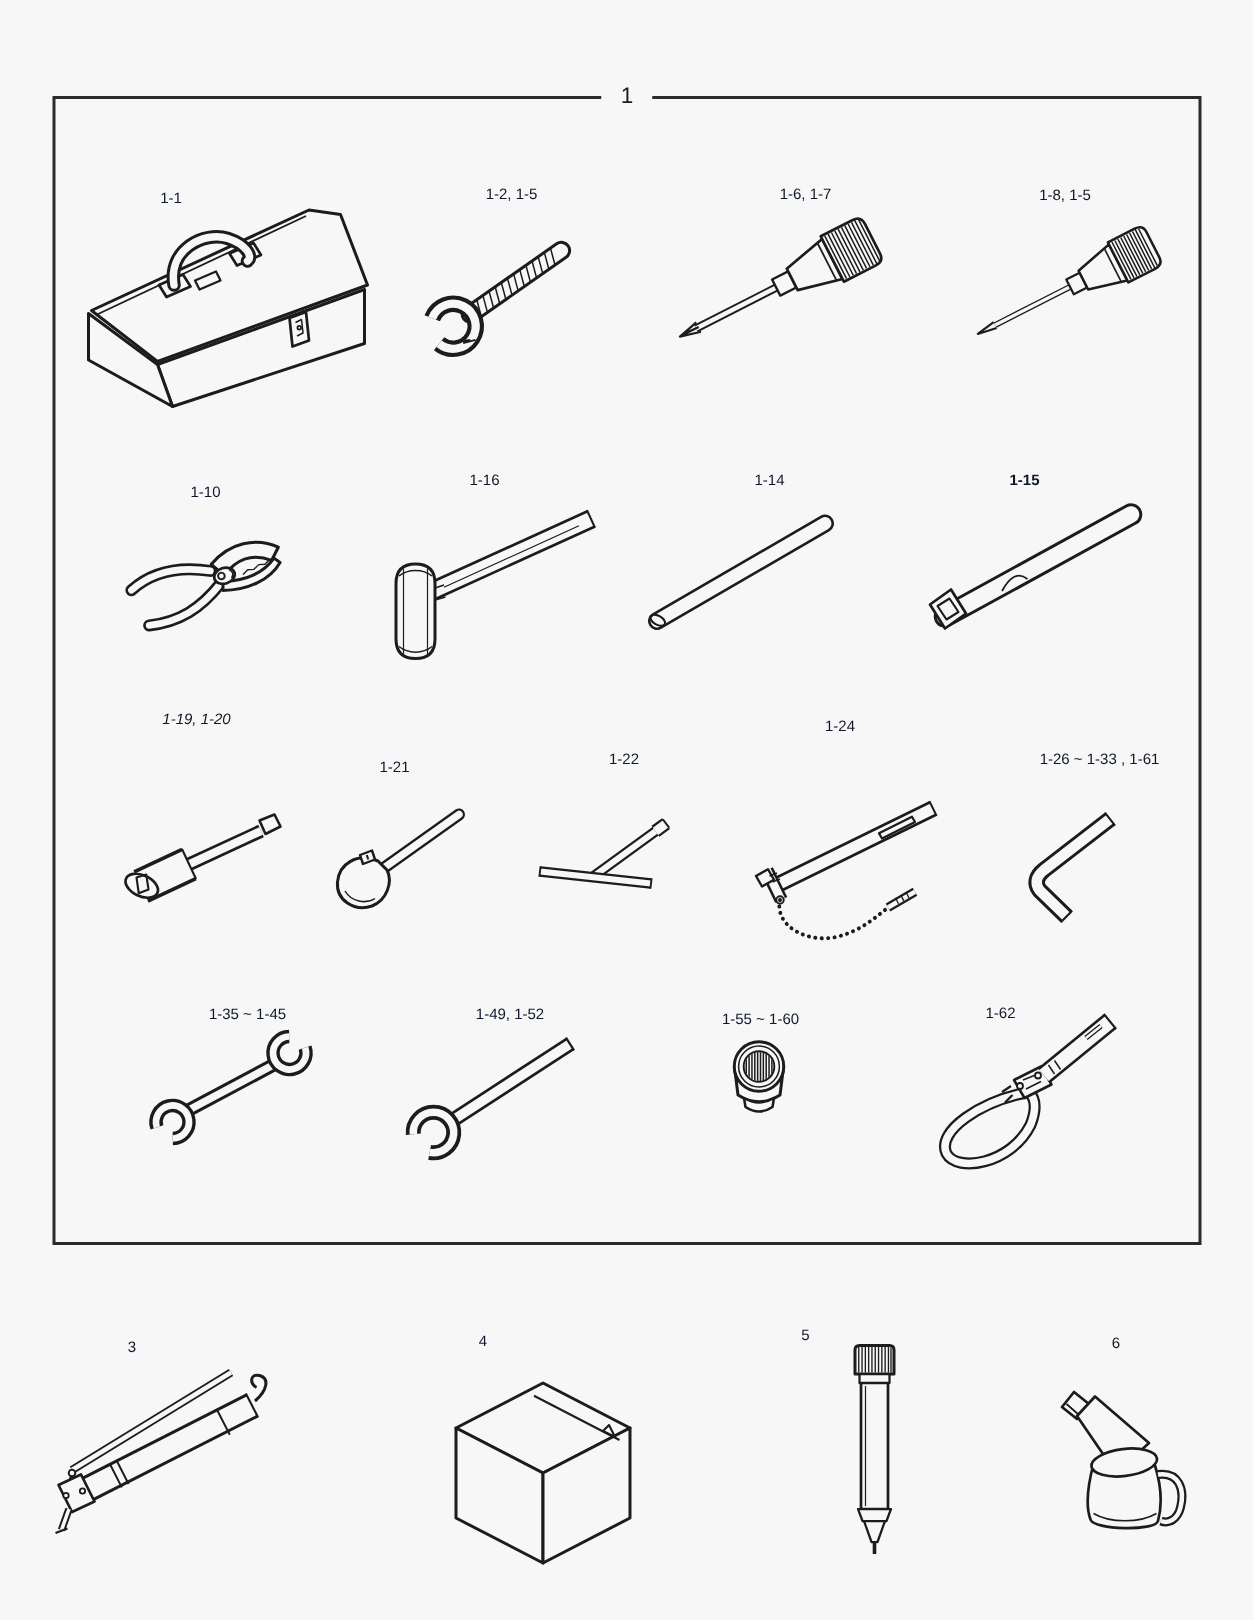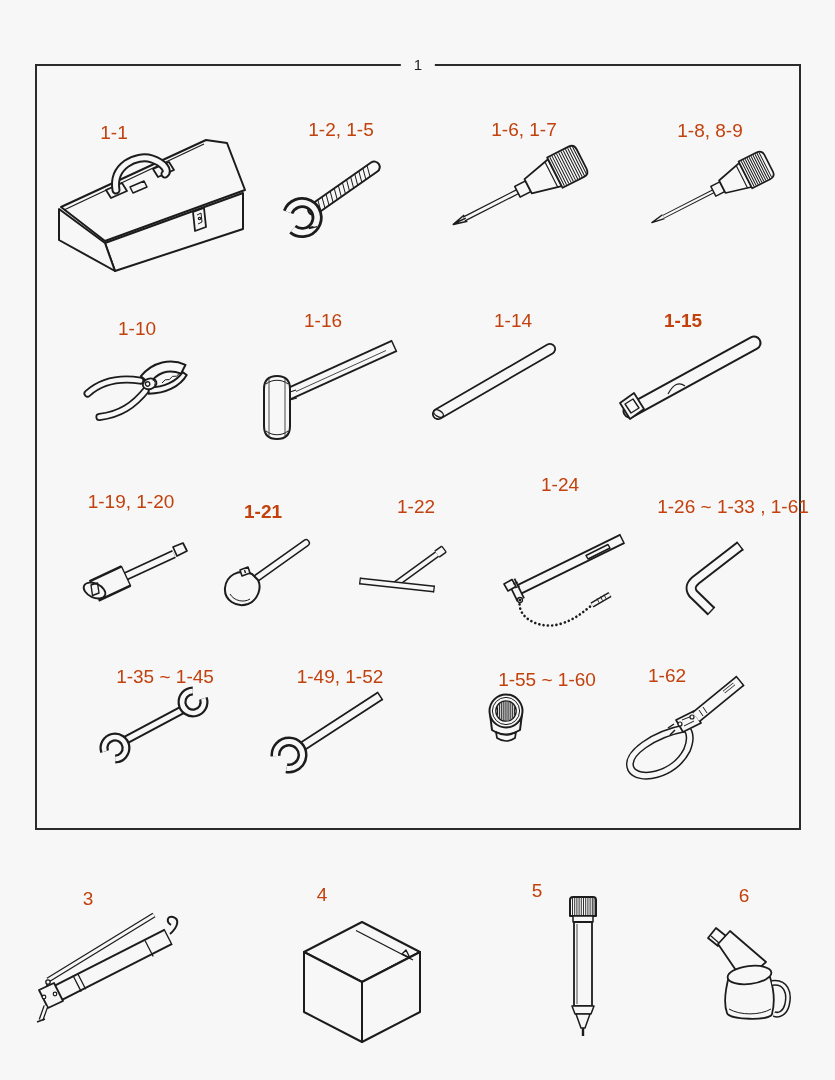--- a/index.html
+++ b/index.html
@@ -13,50 +13,50 @@
     position:absolute;left:35px;top:64px;width:766px;height:766px;
     border:2px solid #2b2b2b;box-sizing:border-box;
   }
   .box-tag{
     position:absolute;transform:translate(-50%,-50%);
     background:#f7f7f7;padding:0 13px;
     font-size:15px;color:#1d1d1d;z-index:5;white-space:nowrap;
   }
   .item-label{
     position:absolute;transform:translate(-50%,-50%);
-    font-size:19px;color:#c2410c;white-space:nowrap;z-index:4;
+    font-size:10px;color:#0f172a;white-space:nowrap;z-index:4;
   }
   .tool{position:absolute;z-index:2;}
   svg{overflow:visible;display:block;}
   .o{stroke:#1c1c1c;fill:none;stroke-linejoin:round;}
   .i{stroke:#f7f7f7;fill:none;stroke-linejoin:round;}
   .f{fill:#f7f7f7;stroke:#1c1c1c;stroke-linejoin:round;}
 </style>
 </head>
 <body>
 
 <div id="kit-box"></div>
 <div class="box-tag" style="left:418px;top:64px;">1</div>
 
 <div class="item-label" style="left:114px;top:133px;">1-1</div>
 <div class="item-label" style="left:341px;top:130px;">1-2, 1-5</div>
-<div class="item-label" style="left:524px;top:130px;text-align:center;">1-6, 1-7</div>
-<div class="item-label" style="left:710px;top:131px;">1-8, 8-9</div>
+<div class="item-label" style="left:537px;top:130px;text-align:center;">1-6, 1-7</div>
+<div class="item-label" style="left:710px;top:131px;">1-8, 1-5</div>
 <div class="item-label" style="left:137px;top:329px;">1-10</div>
 <div class="item-label" style="left:323px;top:321px;">1-16</div>
 <div class="item-label" style="left:513px;top:321px;">1-14</div>
 <div class="item-label" style="left:683px;top:321px;font-weight:bold;">1-15</div>
-<div class="item-label" style="left:131px;top:502px;">1-19, 1-20</div>
-<div class="item-label" style="left:263px;top:512px;font-weight:bold;">1-21</div>
+<div class="item-label" style="left:131px;top:480px;font-style:italic;">1-19, 1-20</div>
+<div class="item-label" style="left:263px;top:512px;">1-21</div>
 <div class="item-label" style="left:416px;top:507px;">1-22</div>
 <div class="item-label" style="left:560px;top:485px;">1-24</div>
 <div class="item-label" style="left:733px;top:507px;">1-26 ~ 1-33 , 1-61</div>
 <div class="item-label" style="left:165px;top:677px;">1-35 ~ 1-45</div>
 <div class="item-label" style="left:340px;top:677px;">1-49, 1-52</div>
-<div class="item-label" style="left:507px;top:680px;margin-left:40px;">1-55 ~ 1-60</div>
+<div class="item-label" style="left:507px;top:680px;">1-55 ~ 1-60</div>
 <div class="item-label" style="left:667px;top:676px;">1-62</div>
 <div class="item-label" style="left:88px;top:899px;">3</div>
 <div class="item-label" style="left:322px;top:895px;">4</div>
 <div class="item-label" style="left:537px;top:891px;">5</div>
 <div class="item-label" style="left:744px;top:896px;">6</div>
 
 <svg class="tool" style="left:50px;top:130px;" width="200" height="148">
   <path class="f" stroke-width="2" d="M55,113 L193,63 L193,99 L65,141 Z"></path>
   <path class="f" stroke-width="2" d="M9,79 L9,110 L65,141 L55,113 Z"></path>
   <path class="f" stroke-width="2" d="M11,77 L156,10 L177,13 L195,60 L55,111 Z"></path>

